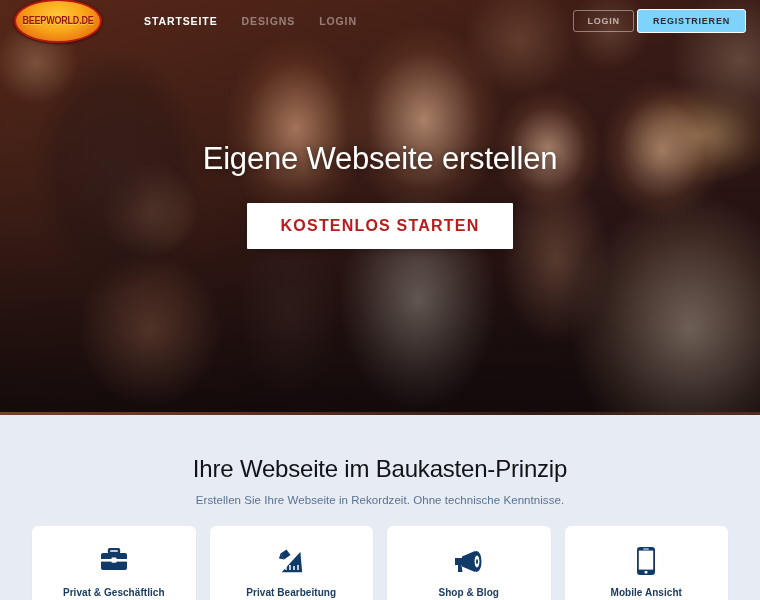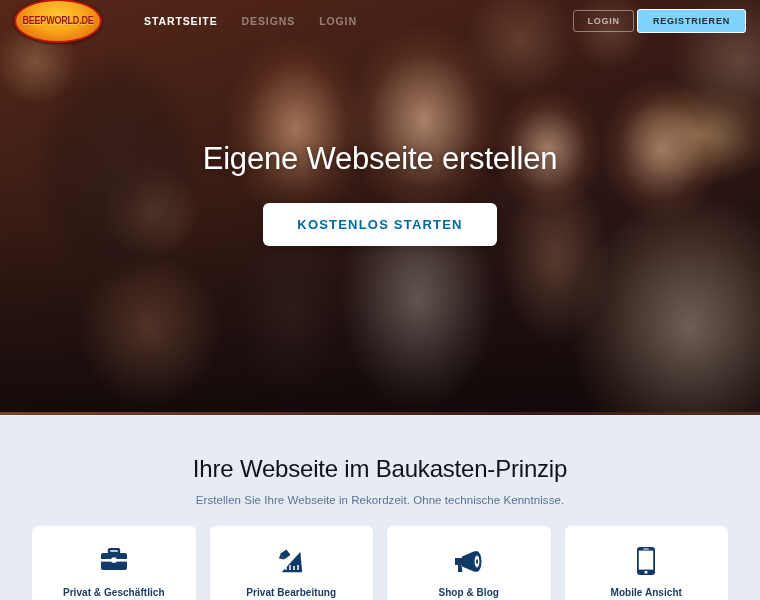--- a/index.html
+++ b/index.html
@@ -183,25 +183,25 @@
   .hero-sub {
     margin-top: 9px;
     font-size: 12.5px;
     color: rgba(255,255,255,0.80);
     text-shadow: 0 1px 4px rgba(0,0,0,0.5);
     letter-spacing: 0.1px;
   }
   .hero-cta {
     margin-top: 26px;
     background: #ffffff;
-    color: #0369a1;
+    color: #b91c1c;
     border: none;
-    border-radius: 6px;
+    border-radius: 1px;
     padding: 14px 34px;
-    font-size: 13px;
+    font-size: 16px;
     font-weight: bold;
     letter-spacing: 1.2px;
     cursor: pointer;
     font-family: inherit;
     box-shadow: 0 2px 8px rgba(0,0,0,0.25);
   }
 
   
   .features {
     position: relative;

